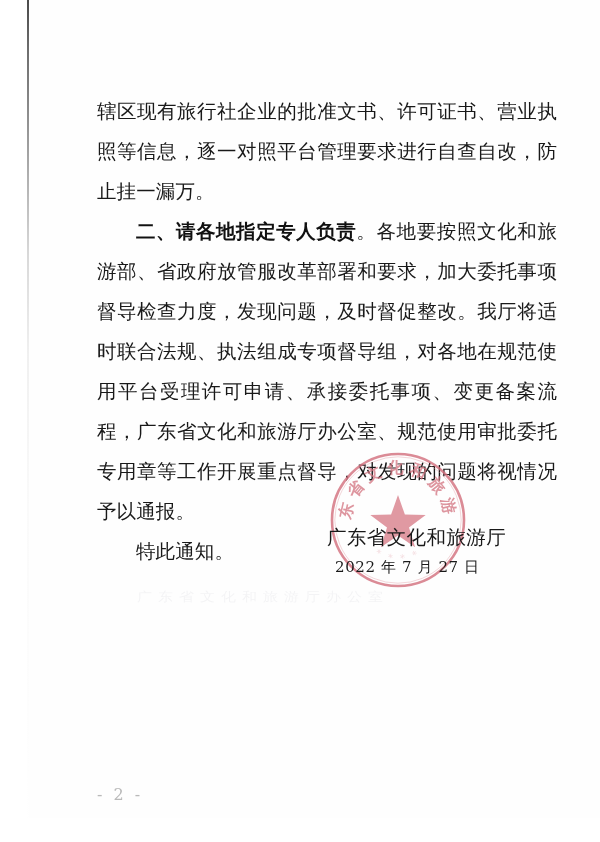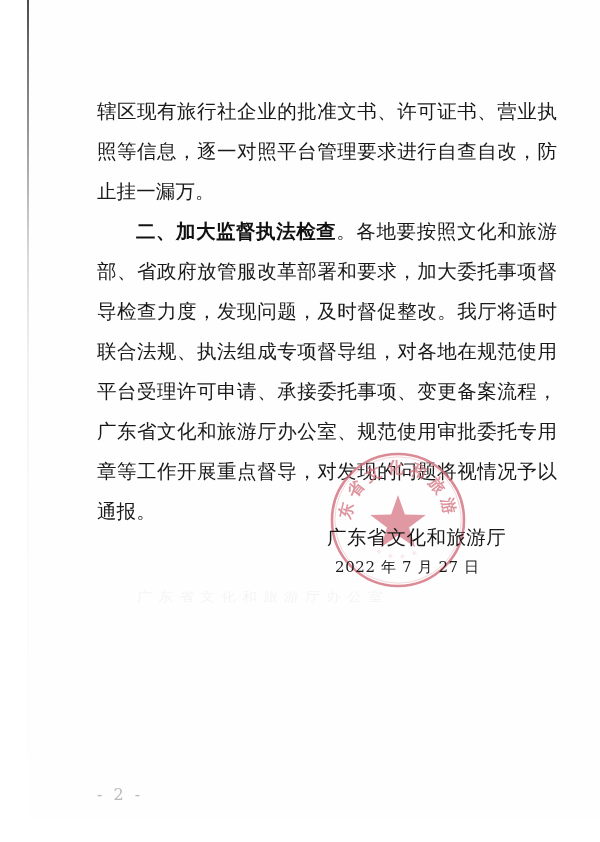--- a/index.html
+++ b/index.html
@@ -157,23 +157,24 @@
 <body>
 
 <div id="page">
 
   <div id="scan-edge-left"></div>
 
   <div id="content">
 
     <p class="para">辖区现有旅行社企业的批准文书、许可证书、营业执照等信息，逐一对照平台管理要求进行自查自改，防止挂一漏万。</p>
 
-    <p class="para indent gap-before"><span class="run-heading">二、加大监督执法检查</span><span>。各地要按照文化和旅游部、省政府放管服改革部署和要求，加大委托事项督导检查力度，发现问题，及时督促整改。我厅将适时联合法规、执法组成专项督导组，对各地在规范使用平台受理许可申请、承接委托事项、变更备案流程，广东省文化和旅游厅办公室、规范使用审批委托专用章等工作开展重点督导，对发现的问题将视情况予以通报。</span></p>
-
-
+    <p class="para indent gap-before"><span class="run-heading">二、请各地指定专人负责</span><span>。各地要按照文化和旅游部、省政府放管服改革部署和要求，加大委托事项督导检查力度，发现问题，及时督促整改。我厅将适时联合法规、执法组成专项督导组，对各地在规范使用平台受理许可申请、承接委托事项、变更备案流程，广东省文化和旅游厅办公室、规范使用审批委托专用章等工作开展重点督导，对发现的问题将视情况予以通报。</span></p>
+
+
+    <p class="para indent gap-before">特此通知。</p>
 
   </div>
 
   <div id="official-seal">
     <svg viewBox="0 0 138 138" xmlns="http://www.w3.org/2000/svg" aria-hidden="true">
       <defs>
         <path id="sealArcTop" d="M 22,69 A 47,47 0 0 1 116,69" fill="none"></path>
         <path id="sealArcBottom" d="M 27,69 A 42,42 0 0 0 111,69" fill="none"></path>
       </defs>
 

